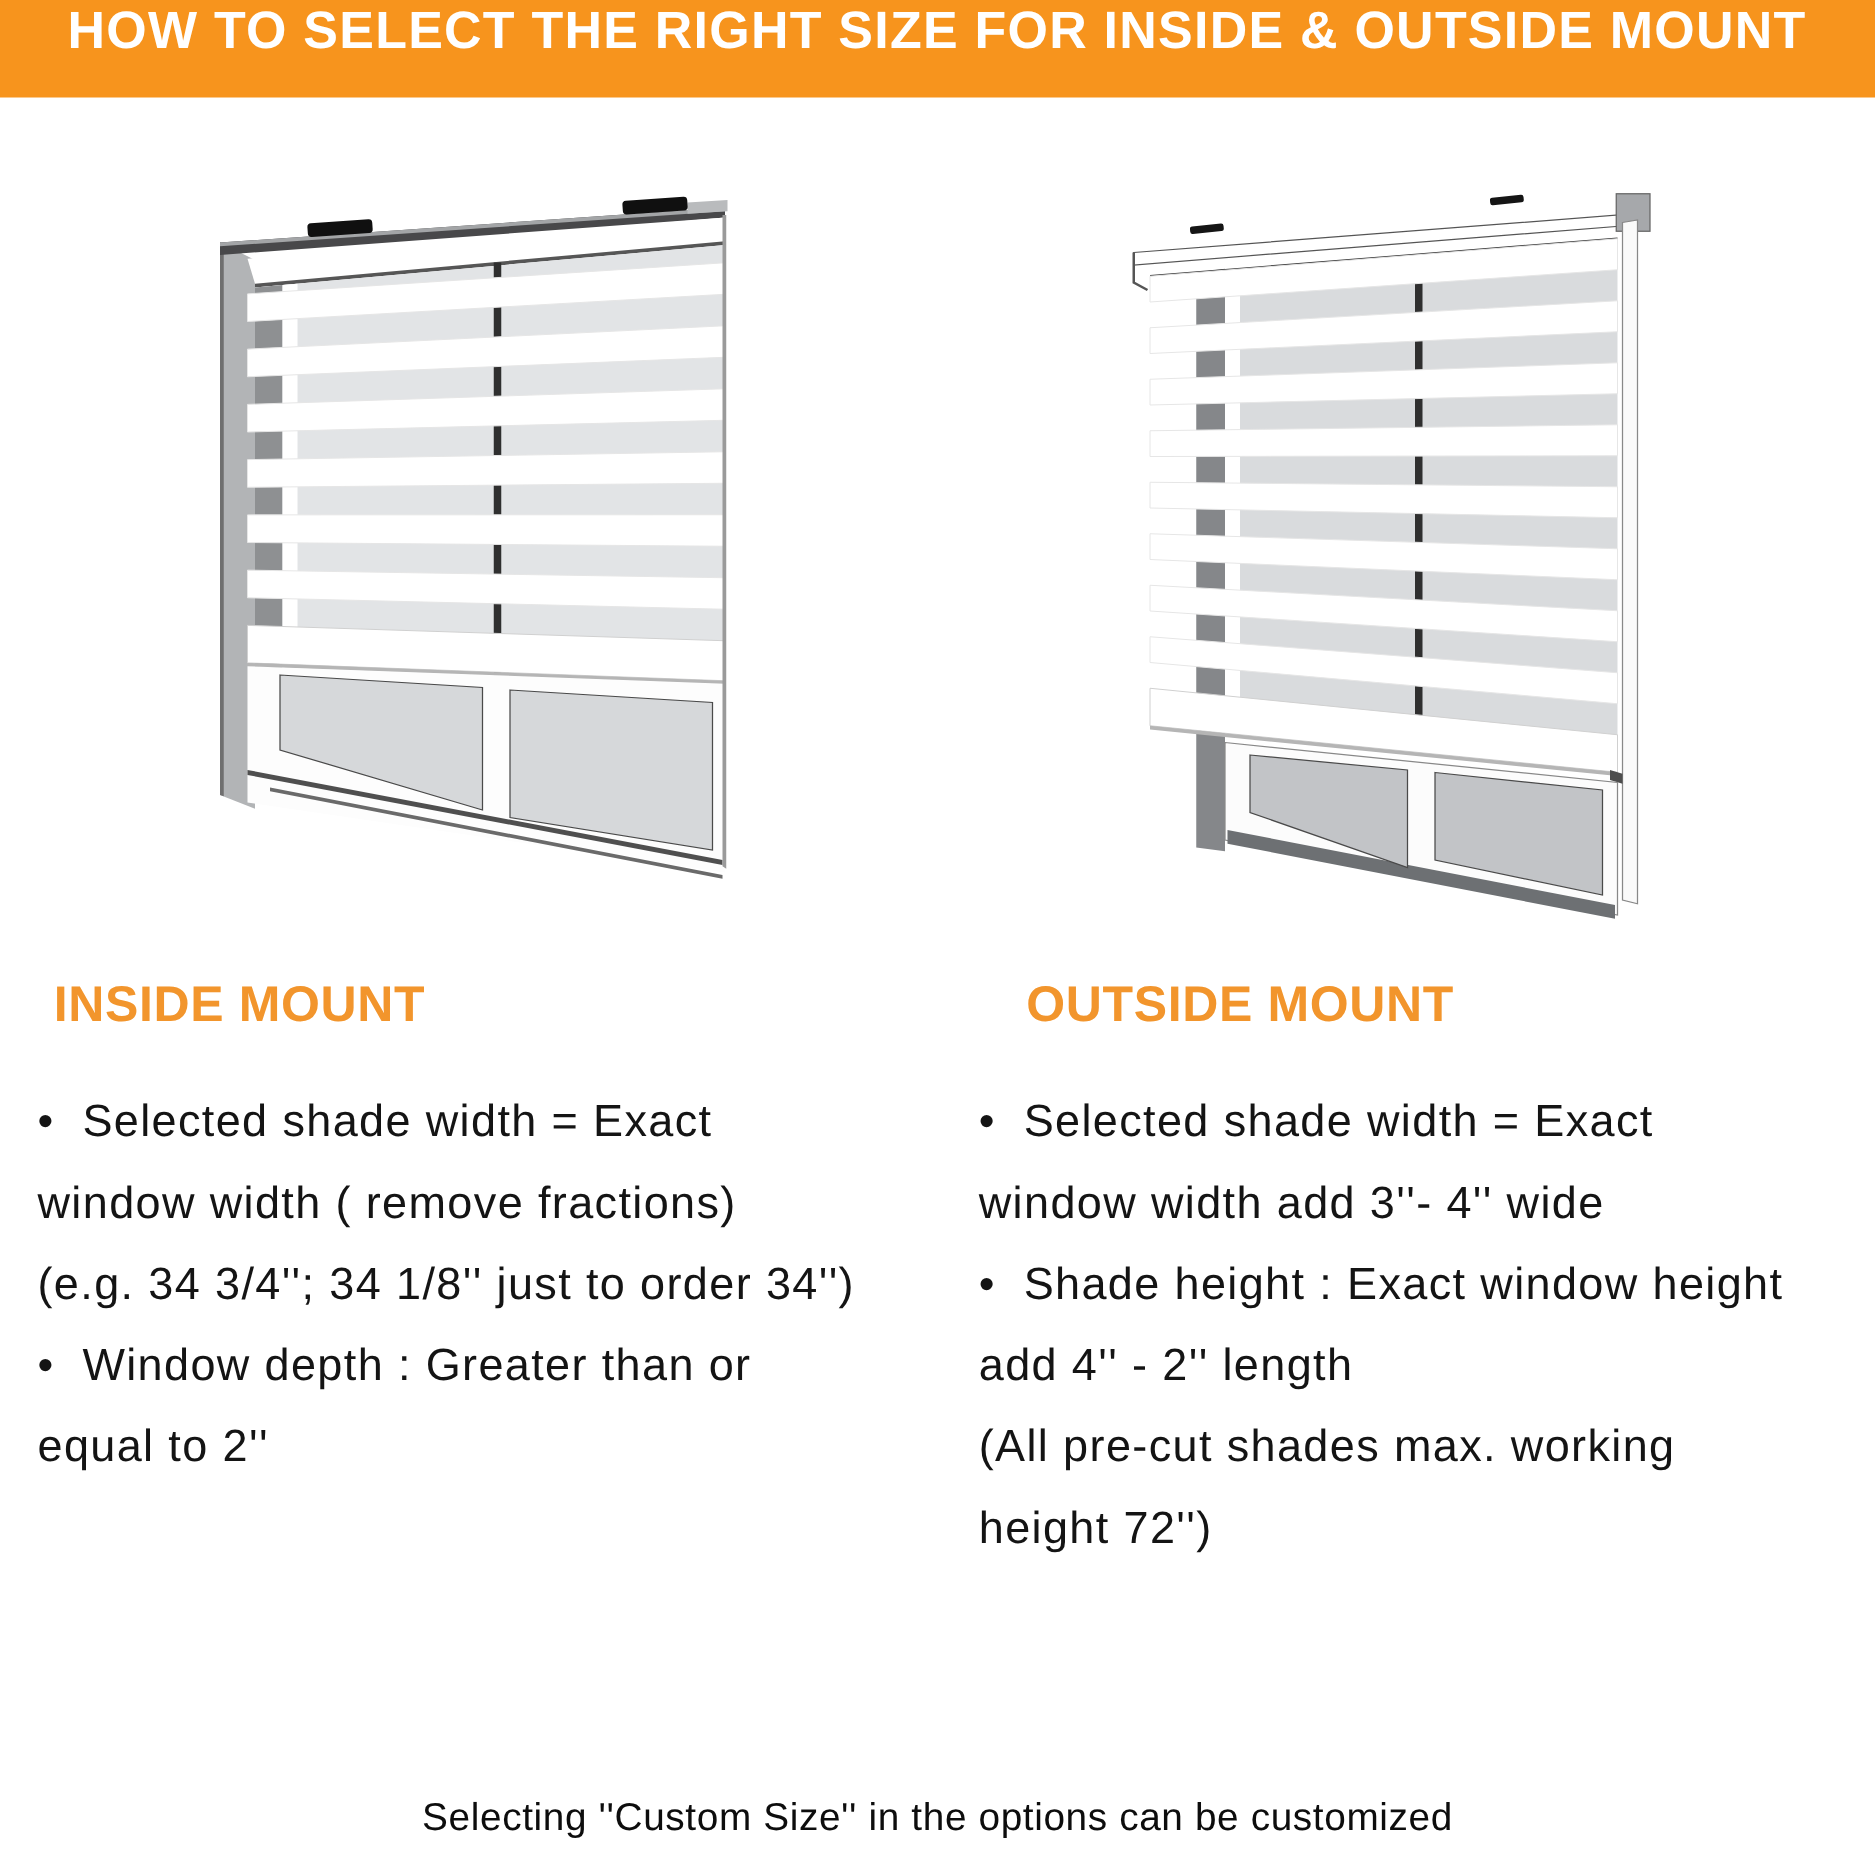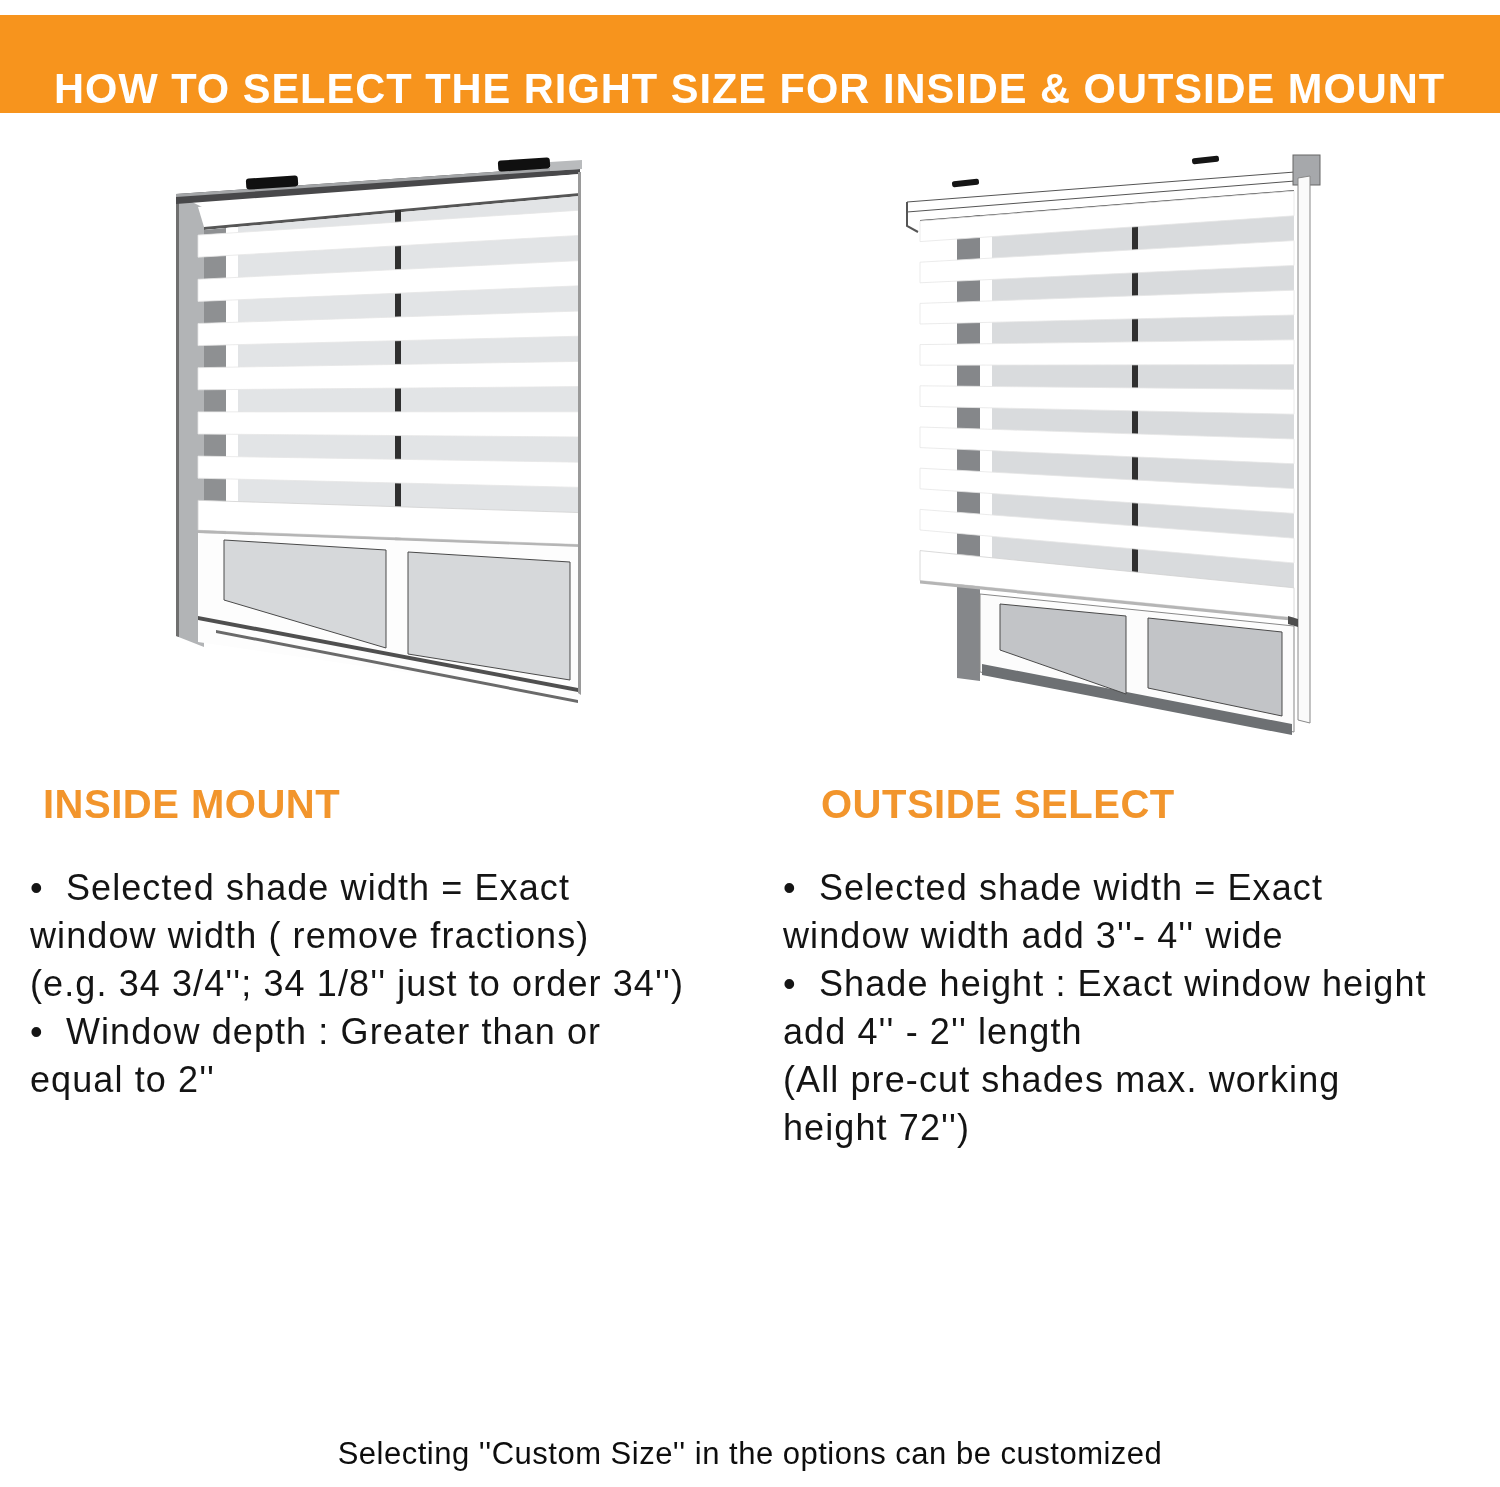--- a/index.html
+++ b/index.html
@@ -1,38 +1,38 @@
 <!DOCTYPE html>
 <html style="--banner-bg: #F7941D; --banner-text: #FFFFFF; --heading: #F2952C; --body-text: #141414;"><head>
 <meta charset="utf-8">
 <style>
   html,body{margin:0;padding:0;background:#ffffff;}
   #page{
     position:relative;width:1500px;height:1487px;background:#fff;overflow:hidden;
     font-family:"Liberation Sans","DejaVu Sans",sans-serif;color:var(--body-text,#141414);
   }
   #banner{
-    position:absolute;left:0;top:0;width:1500px;height:98px;
+    position:absolute;left:0;top:0;width:1500px;height:78px;
     background:var(--banner-bg,#F7941D);
-    display:flex;align-items:flex-end;justify-content:center;margin-top:15px;
+    display:flex;align-items:flex-start;justify-content:center;
   }
   #banner .t{
     color:var(--banner-text,#ffffff);font-weight:700;font-size:42px;letter-spacing:1px;
     white-space:nowrap;transform:scaleX(.99);
   }
   .illus{position:absolute;}
   #illus-inside{left:170px;top:150px;width:420px;height:560px;}
   #illus-outside{left:902px;top:148px;width:430px;height:620px;}
   .mount-heading{
     position:absolute;top:782px;font-weight:700;font-size:40px;letter-spacing:.5px;
     color:var(--heading,#F2952C);white-space:nowrap;
   }
   #heading-inside{left:43px;}
   #heading-outside{left:821px;}
-  .col{position:absolute;top:864px;font-size:36px;line-height:48px;letter-spacing:1.1px;}
+  .col{position:absolute;top:864px;font-size:36px;line-height:65px;letter-spacing:1.1px;}
   #col-inside{left:30px;width:745px;}
   #col-outside{left:783px;width:715px;}
   .bullet{white-space:pre;}
   #footer-note{
     position:absolute;left:0;top:1436px;width:1500px;text-align:center;
     font-size:31px;letter-spacing:.5px;color:#0d0d0d;white-space:nowrap;
   }
 </style>
 </head>
 <body>
@@ -131,21 +131,21 @@
 
     <g>
       <polygon points="78,446 392,478 392,584 78,524" fill="#fcfcfc" stroke="#888888" stroke-width="1"></polygon>
       <polygon points="80,516 390,576 390,587 80,527" fill="#6d7073"></polygon>
       <polygon points="98,456 224,468 224,546 98,502" fill="#c2c4c7" stroke="#4a4a4a" stroke-width="1"></polygon>
       <polygon points="246,470 380,484 380,568 246,540" fill="#c2c4c7" stroke="#4a4a4a" stroke-width="1"></polygon>
     </g>
   </svg>
 
   <div id="heading-inside" class="mount-heading">INSIDE MOUNT</div>
-  <div id="heading-outside" class="mount-heading">OUTSIDE SELECT</div>
+  <div id="heading-outside" class="mount-heading">OUTSIDE MOUNT</div>
 
   <div id="col-inside" class="col">
     <div class="bullet">•  Selected shade width = Exact
 window width ( remove fractions)
 (e.g. 34 3/4''; 34 1/8'' just to order 34'')</div>
     <div class="bullet">•  Window depth : Greater than or
 equal to 2''</div>
   </div>
   <div id="col-outside" class="col">
     <div class="bullet">•  Selected shade width = Exact

